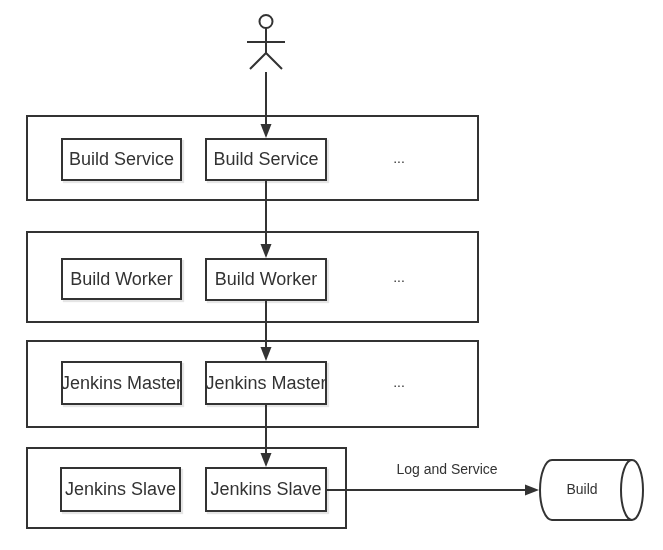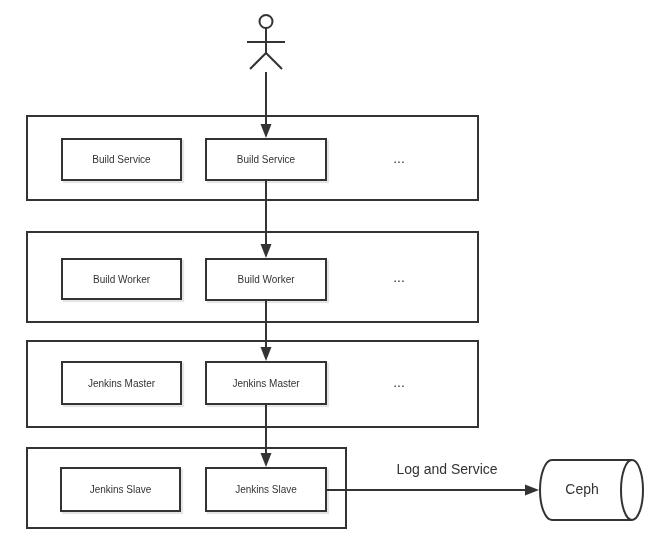--- a/index.html
+++ b/index.html
@@ -20,21 +20,21 @@
   }
   .node {
     position: absolute;
     box-sizing: border-box;
     border: 2px solid #333333;
     background: #ffffff;
     box-shadow: 2px 2px 1px rgba(0,0,0,0.10);
     display: flex;
     align-items: center;
     justify-content: center;
-    font-size: 10px;
+    font-size: 18px;
     white-space: nowrap;
   }
   .dots, .lbl {
     position: absolute;
     font-size: 14px;
     line-height: 20px;
     text-align: center;
     white-space: nowrap;
   }
   svg.overlay {
@@ -80,21 +80,21 @@
 
   <div class="tier" style="left:26px; top:447px; width:321px; height:82px;"></div>
   <div class="node" style="left:60px; top:467px; width:121px; height:45px;">
     <span>Jenkins Slave</span>
   </div>
   <div class="node" style="left:205px; top:467px; width:122px; height:45px;">
     <span>Jenkins Slave</span>
   </div>
 
   <div class="lbl" style="left:386px; top:459px; width:122px;">Log and Service</div>
-  <div class="lbl" style="left:536px; top:479px; width:92px;">Ceph</div>
+  <div class="lbl" style="left:536px; top:479px; width:92px;">Build</div>
 
   <svg class="overlay" width="663" height="550" viewBox="0 0 663 550">
 
     <g>
       <circle class="stroke" cx="266" cy="21.5" r="6.5"></circle>
       <path class="stroke" d="M 266 28 L 266 53 M 247 42 L 285 42 M 250 69 L 266 53 L 282 69"></path>
     </g>
 
     <g>
       <path class="stroke" d="M 266 72 L 266 125"></path>

